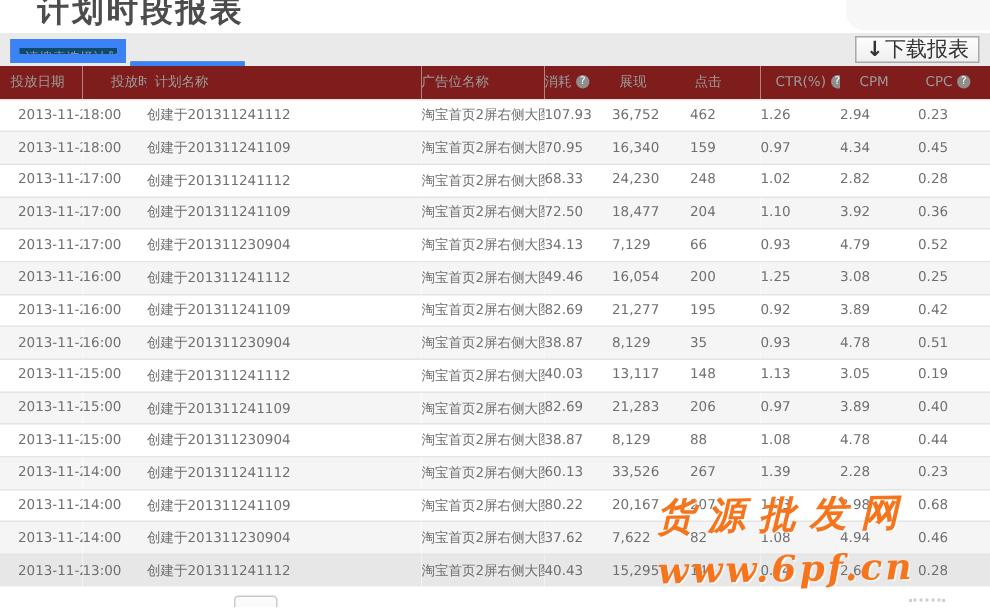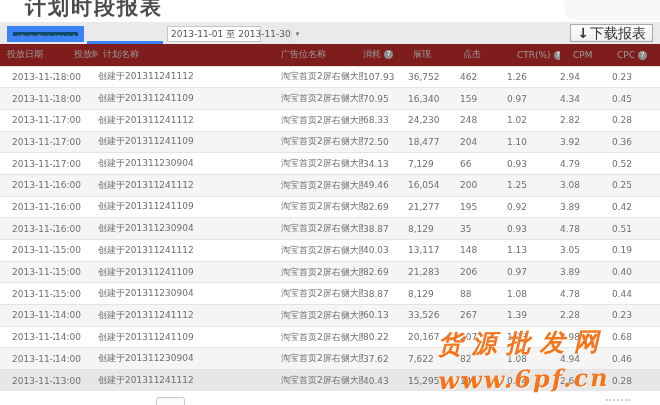--- a/index.html
+++ b/index.html
@@ -82,26 +82,20 @@
 
   <div class="title-clip">
     <h1 class="page-title">计划时段报表</h1>
   </div>
 
   <div class="gray-band"></div>
 
   <div class="filter-row">
     <div class="search-box box-plan">请搜索选择计划...</div>
     <div class="search-box box-slot">请搜索选择展位...</div>
-    <div class="date-box">
-      <span>2013-11-01</span>
-      <span class="sep">至</span>
-      <span>2013-11-30</span>
-      <span class="caret">▾</span>
-    </div>
     <div class="dl-btn">
       <span class="arr">↓</span><span>下载报表</span>
     </div>
   </div>
 
   <table>
     <colgroup>
       <col class="c1">
         <col class="c2">
         <col class="c3">

